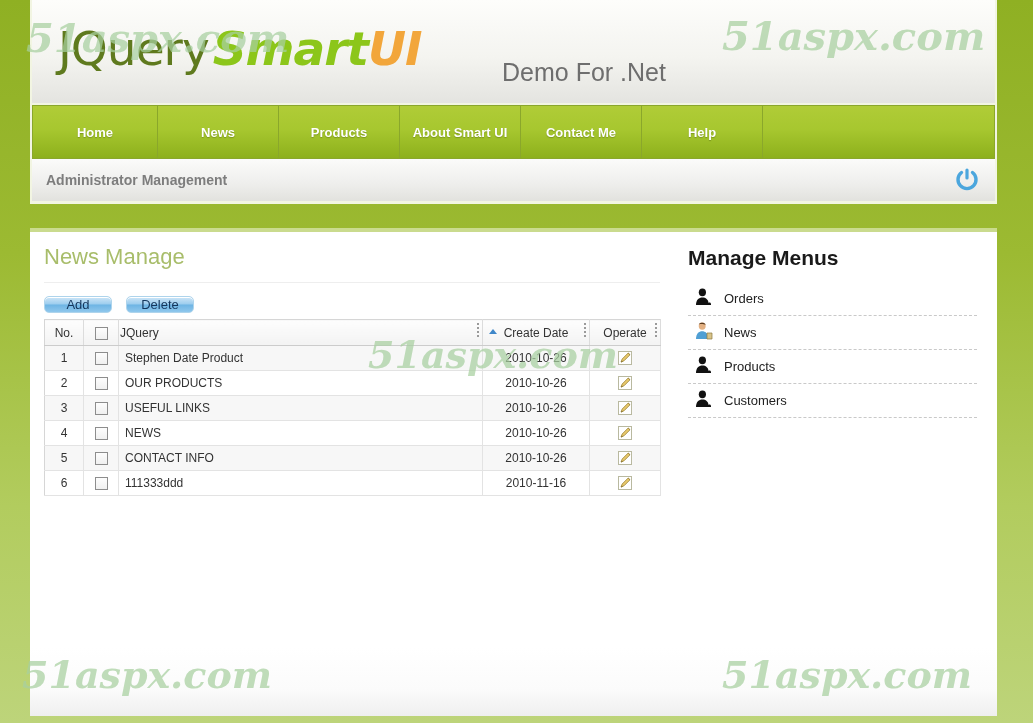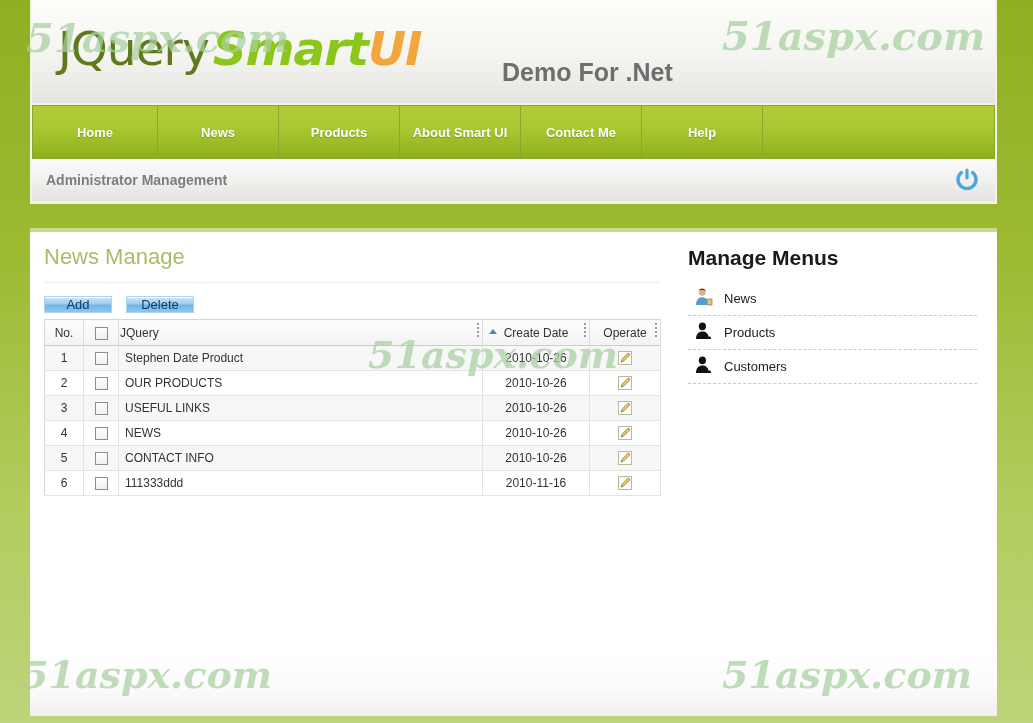--- a/index.html
+++ b/index.html
@@ -60,21 +60,21 @@
     font-weight: 700;
     font-style: italic;
     color: #f2a63b;
   }
 
   .demo-title {
     position: absolute;
     left: 470px;
     top: 58px;
     font-size: 25px;
-    font-weight: bold;
+    font-weight: normal;
     color: #6e6e6e;
     font-family: "Liberation Sans", sans-serif;
   }
 
   
   .nav-outer {
     position: relative;
     width: 967px;
     box-sizing: border-box;
     border-left: 2px solid #f2f5e2;
@@ -176,21 +176,21 @@
   .btn {
     display: inline-block;
     min-width: 46px;
     padding: 0 10px;
     margin-right: 14px;
     font-size: 13px;
     color: #14365c;
     text-align: center;
     background: linear-gradient(to bottom, #cfe6f7 0%, #9ccdee 48%, #6db4e4 52%, #8fc7ec 100%);
     border: 1px solid #aed4ec;
-    border-radius: 0;
+    border-radius: 5px;
     box-shadow: inset 0 1px 0 #ffffff;
     cursor: pointer;
     font-family: "Liberation Sans", sans-serif;
   }
 
   
   .grid {
     width: 617px;
     border: 1px solid #d6d6d6;
     border-collapse: collapse;
@@ -464,20 +464,27 @@
             </tr>
           </tbody>
       </table>
     </div>
 
     <div class="right-col">
       <div class="menus-title">Manage Menus</div>
       <div id="menu-list">
           <div class="menu-item">
             <span><svg width="20" height="20" viewBox="0 0 20 20">
+                <ellipse cx="8.4" cy="5.3" rx="3.6" ry="3.9" fill="#111111"></ellipse>
+                <path d="M2 18 C2 12.6 5 10.4 8.4 10.4 C11.8 10.4 14.2 12.2 14.6 16 C15.4 15 17 15.6 17 17 L17 18 Z" fill="#111111"></path>
+              </svg></span>
+            <span class="mlabel">Orders</span>
+          </div>
+          <div class="menu-item">
+            <span><svg width="20" height="20" viewBox="0 0 20 20">
                 <ellipse cx="8.2" cy="5.1" rx="3.5" ry="3.7" fill="#e3b183"></ellipse>
                 <path d="M4.8 3.4 C5.4 1.2 11 1.2 11.6 3.8 C10.2 3.0 6.4 2.6 4.8 3.4 Z" fill="#5a3a1e"></path>
                 <path d="M2 18 C2 12.6 5 10.2 8.2 10.2 C11.2 10.2 13.8 12.2 14.2 16.2 L14.2 18 Z" fill="#4f9fd4"></path>
                 <path d="M13 12 L18 12 L18 18 L13 18 Z" fill="#d8c38a" stroke="#8d7a3d" stroke-width=".7"></path>
               </svg></span>
             <span class="mlabel">News</span>
           </div>
           <div class="menu-item">
             <span><svg width="20" height="20" viewBox="0 0 20 20">
                 <ellipse cx="8.4" cy="5.3" rx="3.6" ry="3.9" fill="#111111"></ellipse>

